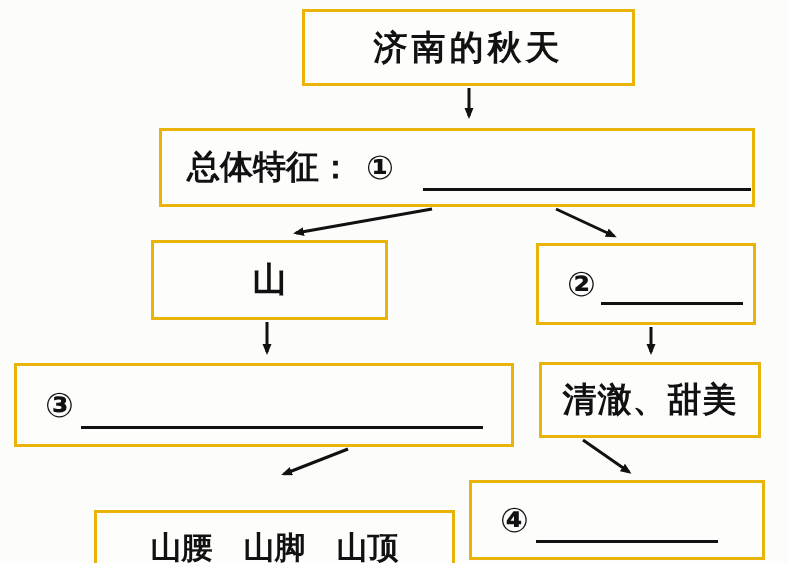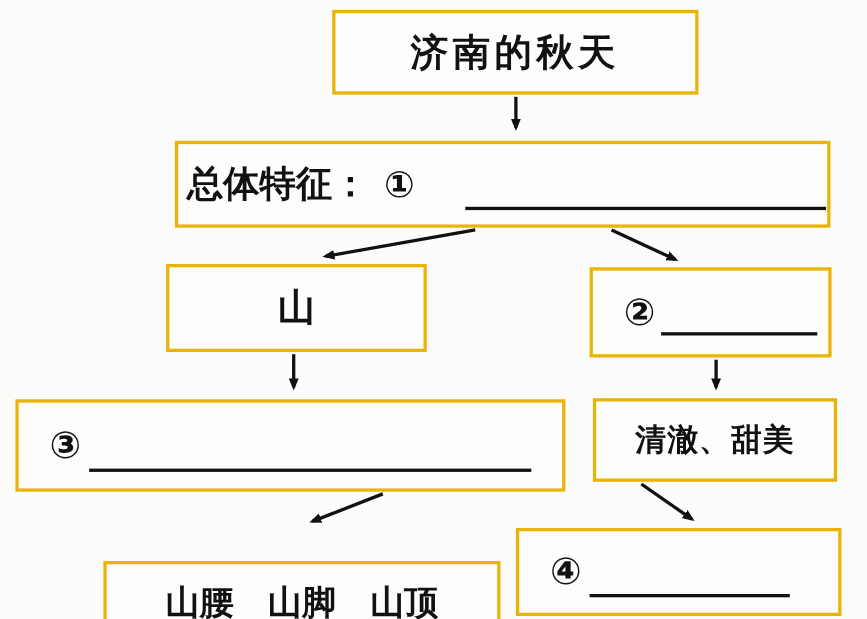--- a/index.html
+++ b/index.html
@@ -29,25 +29,25 @@
     display: flex;
     align-items: center;
     color: #111111;
     font-weight: 700;
   }
   .box.center { justify-content: center; }
   .box.left   { justify-content: flex-start; }
 
   
   .title-box   { left: 302px; top: 9px;   width: 333px; height: 77px; font-size: 34px; letter-spacing: 4px; }
-  .overall-box { left: 159px; top: 128px; width: 596px; height: 79px; font-size: 33px; padding-left: 8px; }
+  .overall-box { left: 159px; top: 128px; width: 596px; height: 79px; font-size: 33px; padding-left: 25px; }
   .mountain-box{ left: 151px; top: 240px; width: 237px; height: 80px; font-size: 34px; }
   .blank2-box  { left: 536px; top: 243px; width: 220px; height: 82px; padding-left: 28px; font-size: 34px; }
   .blank3-box  { left: 14px;  top: 363px; width: 500px; height: 84px; padding-left: 28px; font-size: 34px; }
-  .water-box   { left: 539px; top: 362px; width: 222px; height: 76px; font-size: 28px; letter-spacing: 1px; }
+  .water-box   { left: 539px; top: 362px; width: 222px; height: 76px; font-size: 34px; letter-spacing: 1px; }
   .parts-box   { left: 94px;  top: 510px; width: 361px; height: 76px; font-size: 31px; }
   .blank4-box  { left: 469px; top: 480px; width: 296px; height: 80px; padding-left: 28px; font-size: 34px; }
 
   .circled-num { font-weight: 700; }
   .overall-box .circled-num { margin-left: 14px; }
 
   
   .blank-line {
     position: absolute;
     border-bottom: 3px solid #111111;

